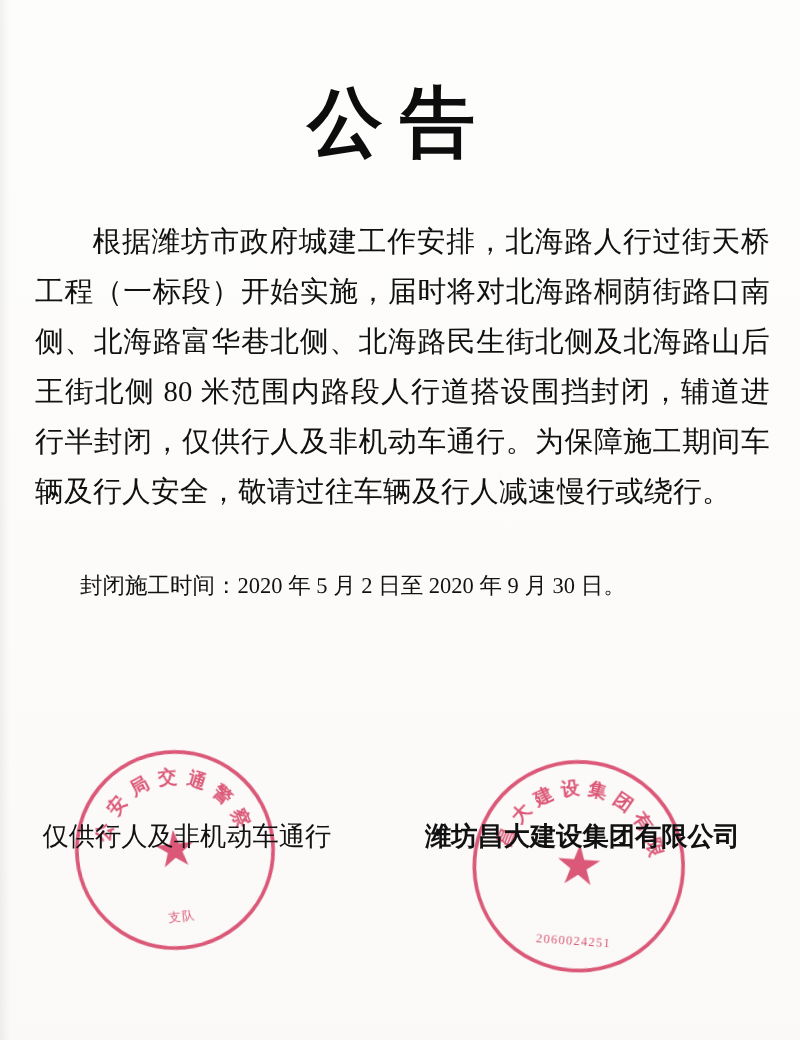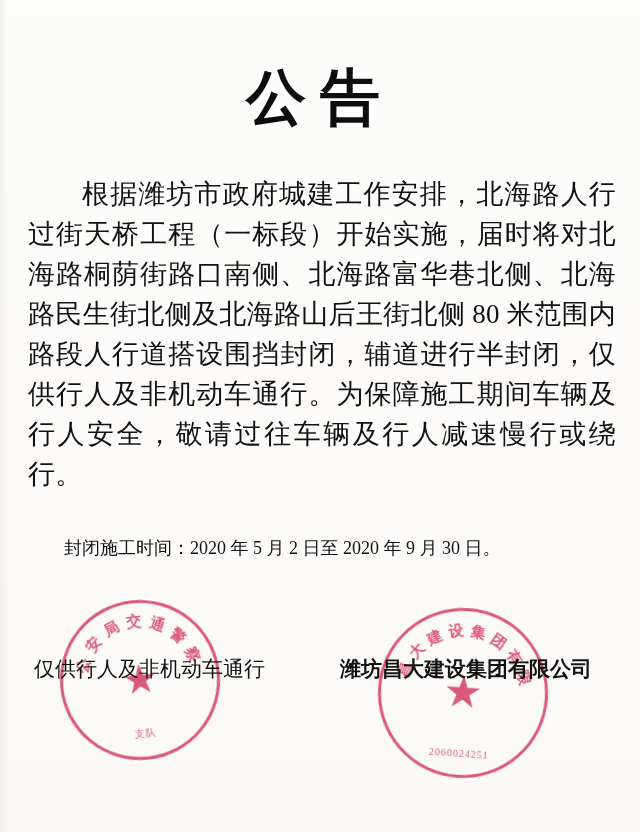--- a/index.html
+++ b/index.html
@@ -28,21 +28,21 @@
     font-size: 60px;
     line-height: 1;
     letter-spacing: 14px;
     font-weight: bold;
     padding-top: 68px;
     color: #0d0d0d;
     font-family: "Liberation Serif", "DejaVu Serif", serif;
   }
   .body-text {
     margin: 46px 24px 0 28px;
-    font-size: 27px;
+    font-size: 23px;
     line-height: 40px;
     text-align: justify;
     text-justify: inter-ideograph;
     color: #111;
     letter-spacing: 0.2px;
   }
   .body-text p {
     margin: 0;
     text-indent: 2em;
   }

